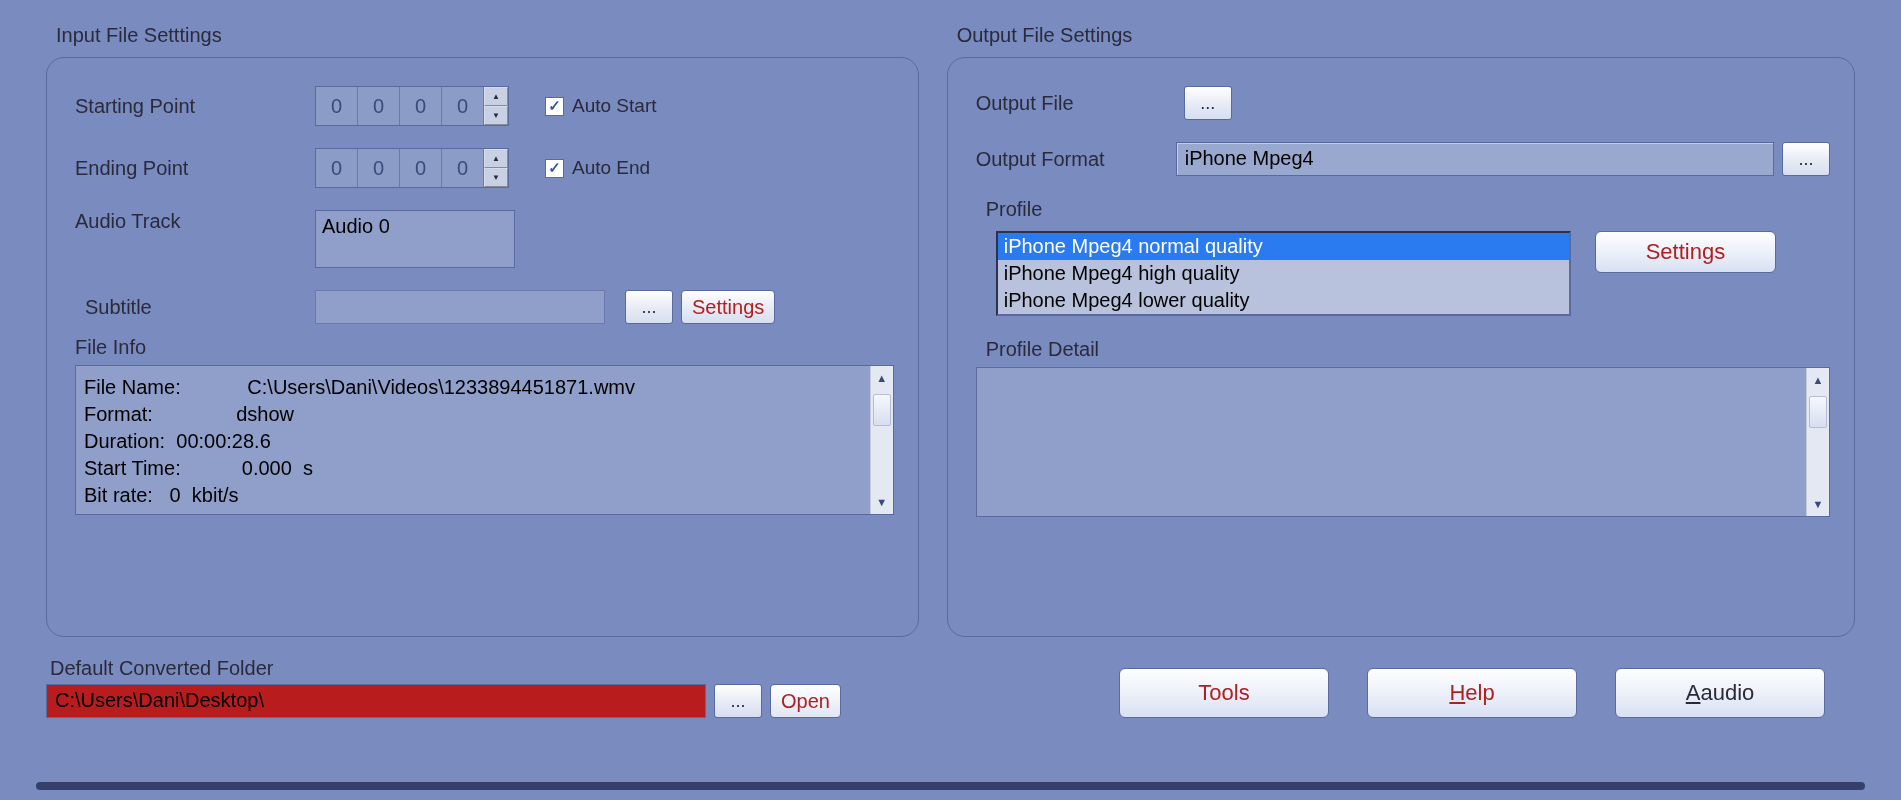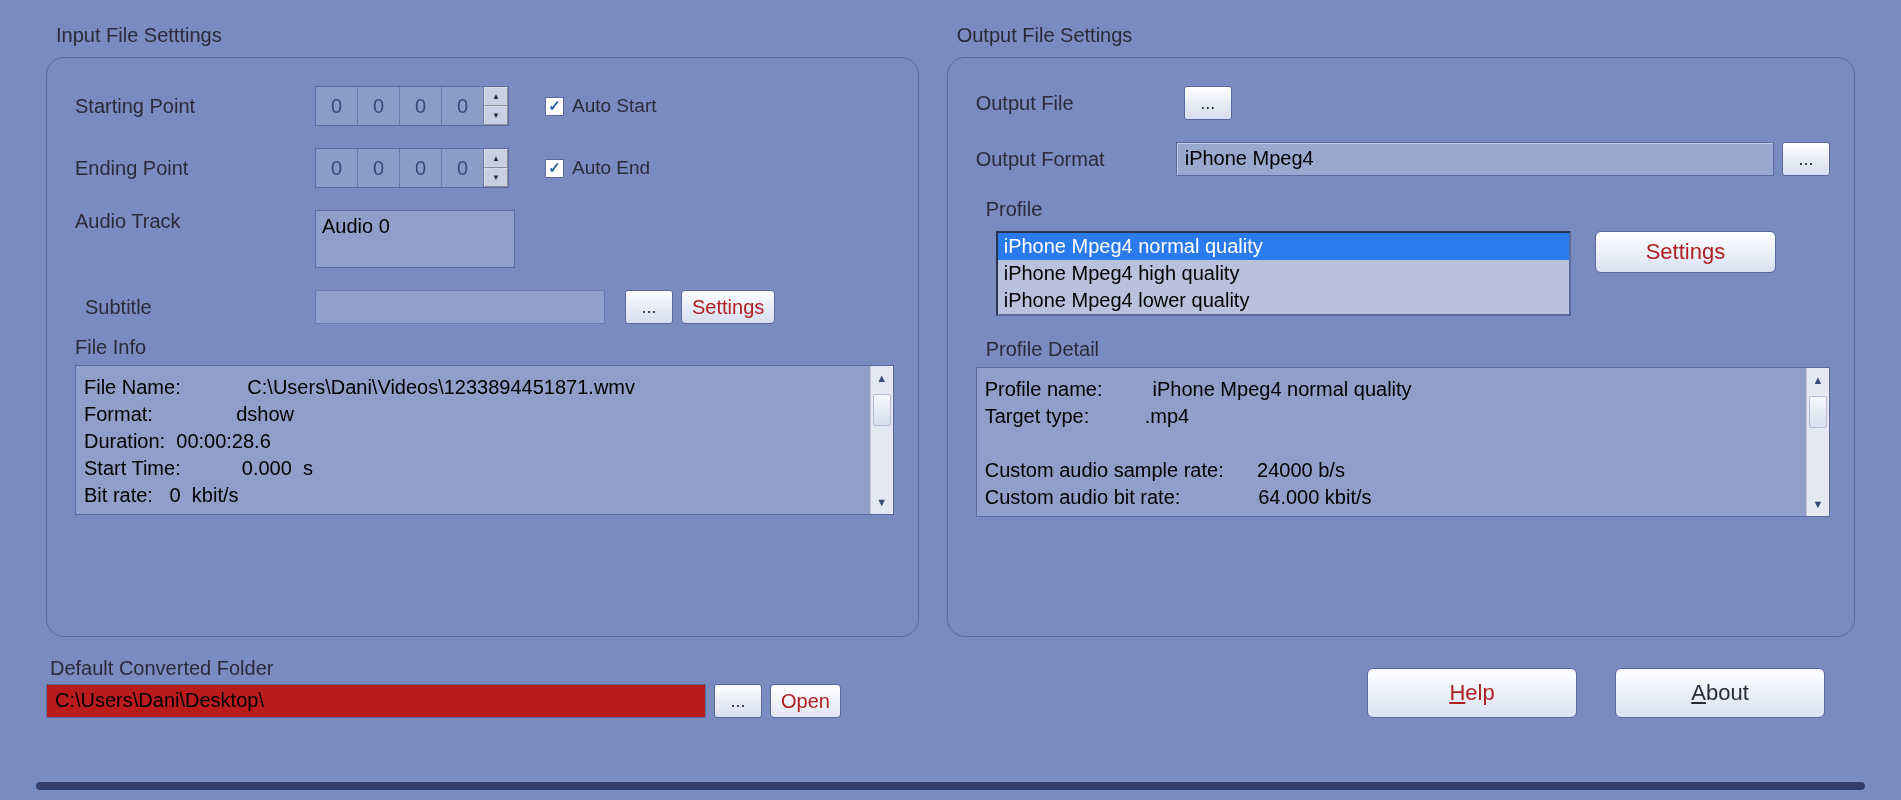--- a/index.html
+++ b/index.html
@@ -378,25 +378,20 @@
             <div class="selected">iPhone Mpeg4 normal quality</div>
             <div>iPhone Mpeg4 high quality</div>
             <div>iPhone Mpeg4 lower quality</div>
           </div>
           <div style="width:24px;"></div>
           <span class="big-btn red" style="height:42px;">Settings</span>
         </div>
 
         <div class="sub-title" style="margin-left:10px;">Profile Detail</div>
         <div class="profdetail-box">
-          <div class="info-text">Profile name:         iPhone Mpeg4 normal quality
-Target type:          .mp4
-
-Custom audio sample rate:      24000 b/s
-Custom audio bit rate:              64.000 kbit/s</div>
           <div class="scrollbar">
             <div class="sb-arrow">▲</div>
             <div class="sb-track">
                 <div class="sb-thumb"></div>
               </div>
             <div class="sb-arrow">▼</div>
           </div>
         </div>
 
       </div>
@@ -406,25 +401,26 @@
   <div class="footer-row">
     <div class="footer-left">
       <div class="sub-title" style="margin-bottom:4px; padding-left:4px;">Default Converted Folder</div>
       <div style="display:flex; align-items:center; gap:8px;">
         <div class="folder-input">C:\Users\Dani\Desktop\</div>
         <span class="browse-btn">...</span>
         <span class="footer-btn">Open</span>
       </div>
     </div>
     <div class="footer-right">
+      <span class="big-btn" style="color:#b02020; width:210px;">Tools</span>
       <span class="big-btn" style="color:#b02020; width:210px;">
           <span class="underline">H</span>
           <span id="help-rest">elp</span>
         </span>
       <span class="big-btn" style="color:#2a2a3a; width:210px;">
           <span class="underline">A</span>
-          <span id="about-rest">bout</span>
+          <span id="about-rest">audio</span>
         </span>
     </div>
   </div>
 
   <div class="bottom-bar"></div>
 </div>
 
 </body></html>

